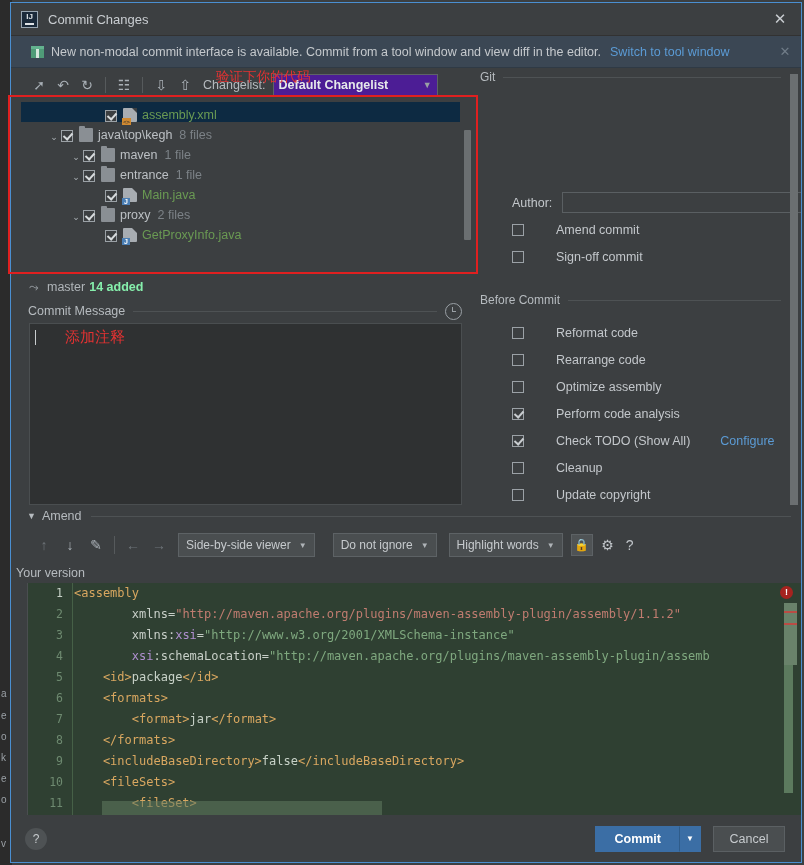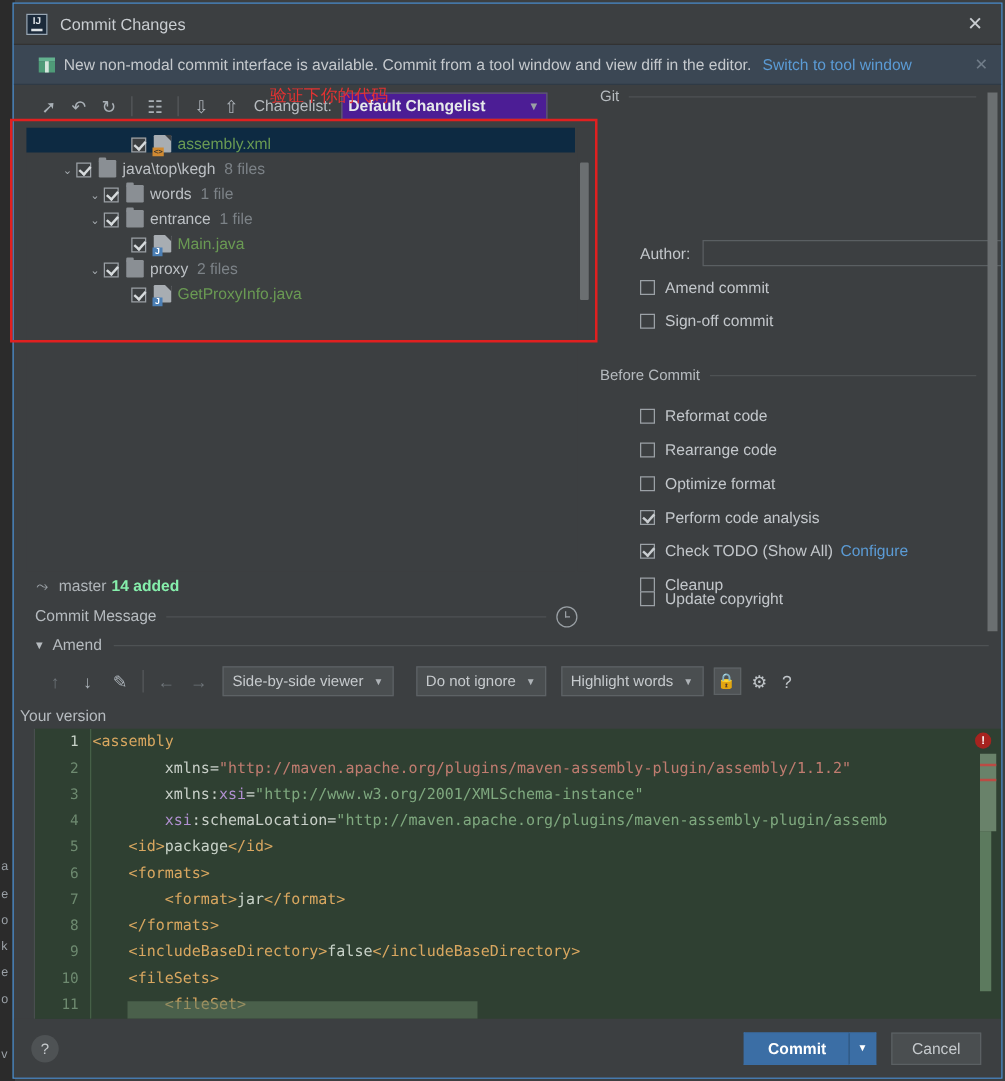--- a/index.html
+++ b/index.html
@@ -101,21 +101,21 @@
           box-sizing:border-box;position:relative;}
   #cm-caret{position:absolute;left:5px;top:6px;width:1px;height:15px;background:#c8ccce;}
   #cm-anno{position:absolute;left:35px;top:4px;color:#e33232;font-size:15px;
            font-family:"DejaVu Sans","Liberation Sans",sans-serif;}
 
   
   #rpanel{position:absolute;left:0;top:0;right:0;bottom:0;overflow:hidden;}
   .grp{position:absolute;display:flex;align-items:center;left:8px;right:20px;}
   .grp .glabel{font-size:12px;color:#b6bbbf;padding-right:8px;white-space:nowrap;}
   .grp .gline{flex:1 1 auto;height:1px;background:#4e5254;}
-  .ckrow{position:absolute;display:flex;align-items:center;font-size:12.5px;color:#c3c7cb;}
+  .ckrow{position:absolute;display:flex;align-items:center;font-size:12.5px;color:#c3c7cb;gap:24px;}
   .ck{width:12px;height:12px;border:1px solid #9ba1a6;background:#3c3f41;box-sizing:border-box;
       position:relative;margin-right:8px;flex:0 0 12px;cursor:pointer;}
   .ck.on:after{content:"";position:absolute;left:3px;top:0px;width:4px;height:7px;
       border:solid #c9cdd0;border-width:0 2px 2px 0;transform:rotate(42deg);}
   #author-row{position:absolute;left:40px;top:124px;display:flex;align-items:center;}
   #author-label{font-size:12.5px;color:#c3c7cb;margin-right:10px;}
   #author-input{width:254px;height:21px;background:#3c3f41;border:1px solid #5a5f62;box-sizing:border-box;}
   .link{color:#5b9bd5;margin-left:6px;cursor:pointer;}
   #rpanel-scroll{position:absolute;right:3px;top:6px;width:8px;height:452px;}
   #rpanel-thumb{position:absolute;left:0;top:0;width:8px;height:452px;background:#6b6f71;}
@@ -253,21 +253,21 @@
               <span class="twist">⌄</span>
               <span class="cbx on"></span>
               <span class="ficon folder"></span>
               <span class="tname">java\top\kegh</span>
               <span class="tcount">8 files</span>
             </div>
             <div class="trow" style="padding-left: 48px;">
               <span class="twist">⌄</span>
               <span class="cbx on"></span>
               <span class="ficon folder"></span>
-              <span class="tname">words</span>
+              <span class="tname">maven</span>
               <span class="tcount">1 file</span>
             </div>
             <div class="trow" style="padding-left: 48px;">
               <span class="twist">⌄</span>
               <span class="cbx on"></span>
               <span class="ficon folder"></span>
               <span class="tname">entrance</span>
               <span class="tcount">1 file</span>
             </div>
             <div class="trow" style="padding-left: 70px;">
@@ -299,20 +299,24 @@
         <span id="branch-icon">⤳</span>
         <span id="branch-name">master</span>
         <span id="branch-added">14 added</span>
       </div>
 
       <div id="cm-head">
         <span id="cm-title">Commit Message</span>
         <span id="cm-line"></span>
         <span id="cm-clock"></span>
       </div>
+      <div id="cm-box">
+        <div id="cm-caret"></div>
+        <div id="cm-anno">添加注释</div>
+      </div>
     </div>
 
     <div id="rightcol">
       <div id="rpanel">
 
         <div class="grp" style="top:2px">
           <span class="glabel">Git</span>
           <span class="gline"></span>
         </div>
 
@@ -338,36 +342,36 @@
         <div class="ckrow" style="left:40px;top:258px">
           <span class="ck"></span>
           <span>Reformat code</span>
         </div>
         <div class="ckrow" style="left:40px;top:285px">
           <span class="ck"></span>
           <span>Rearrange code</span>
         </div>
         <div class="ckrow" style="left:40px;top:312px">
           <span class="ck"></span>
-          <span>Optimize format</span>
+          <span>Optimize assembly</span>
         </div>
         <div class="ckrow" style="left:40px;top:339px">
           <span class="ck on"></span>
           <span>Perform code analysis</span>
         </div>
         <div class="ckrow" style="left:40px;top:366px">
           <span class="ck on"></span>
           <span>Check TODO (Show All)</span>
           <span class="link">Configure</span>
         </div>
         <div class="ckrow" style="left:40px;top:393px">
           <span class="ck"></span>
           <span>Cleanup</span>
         </div>
-        <div class="ckrow" style="left:40px;top:404px">
+        <div class="ckrow" style="left:40px;top:420px">
           <span class="ck"></span>
           <span>Update copyright</span>
         </div>
 
         <div id="rpanel-scroll">
           <div id="rpanel-thumb"></div>
         </div>
       </div>
     </div>
   </div>

